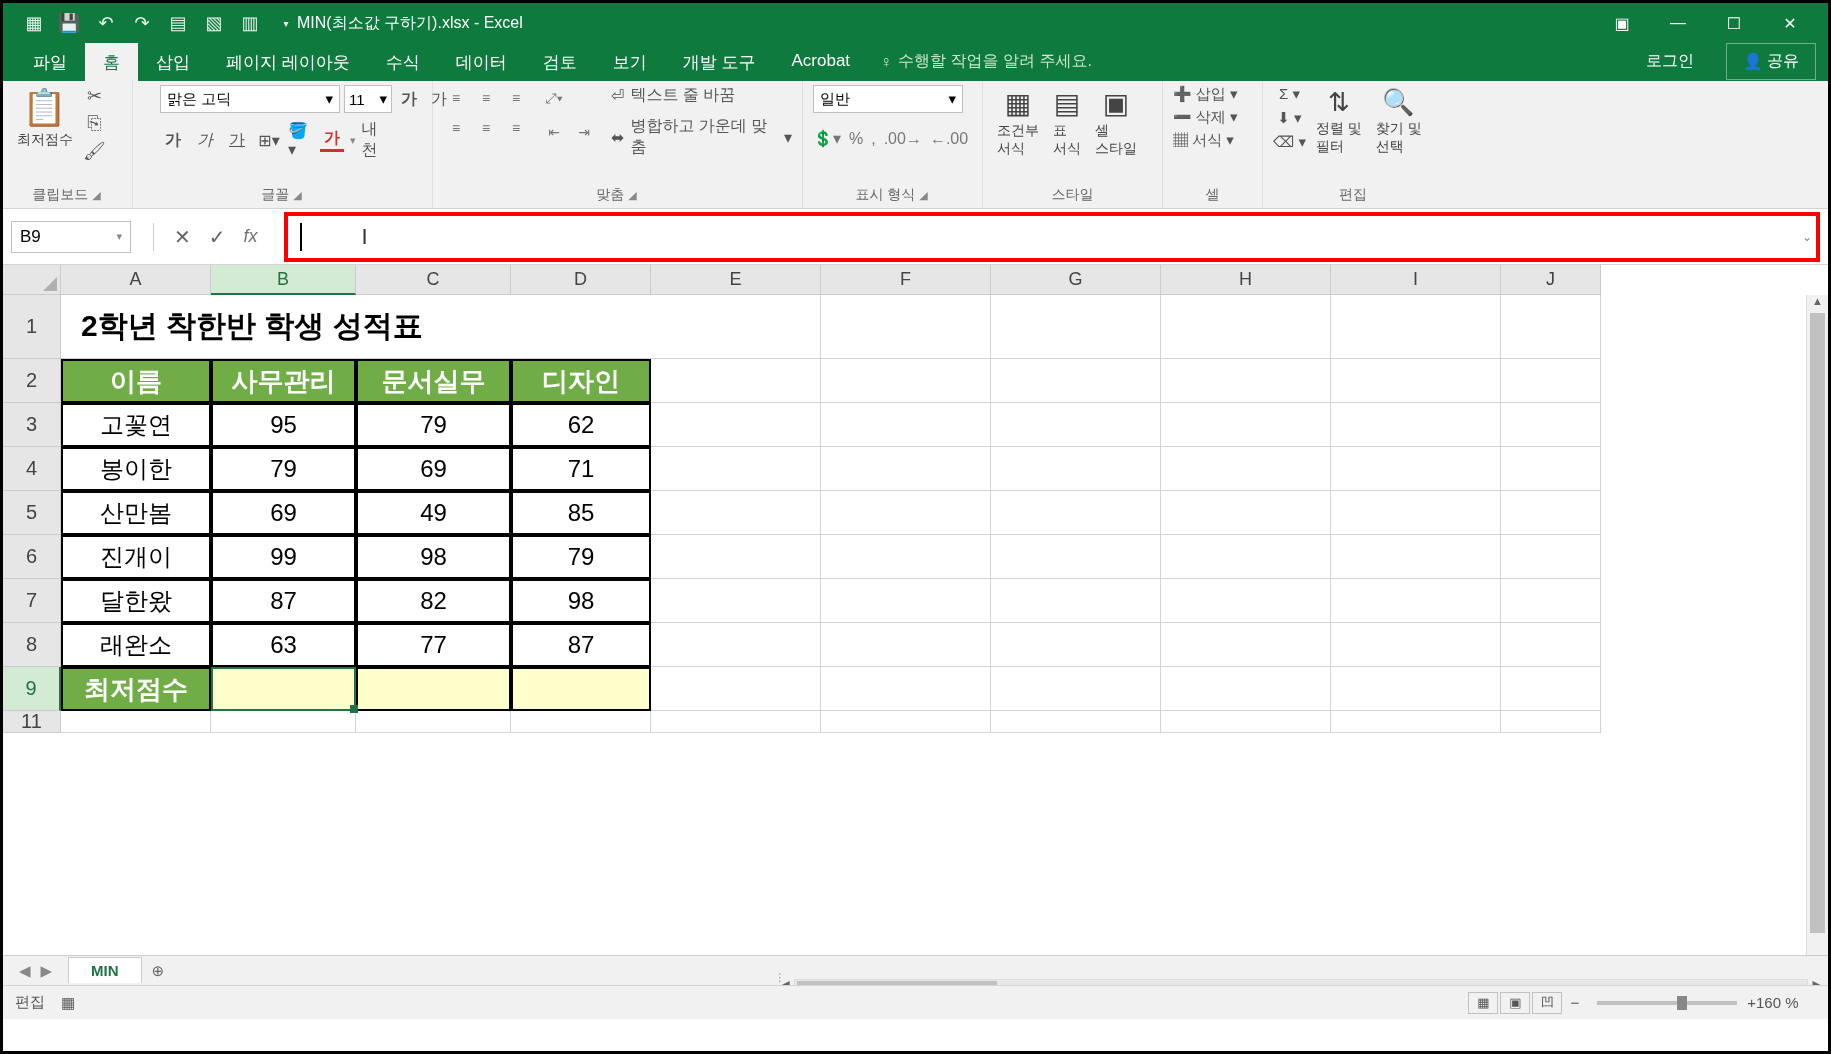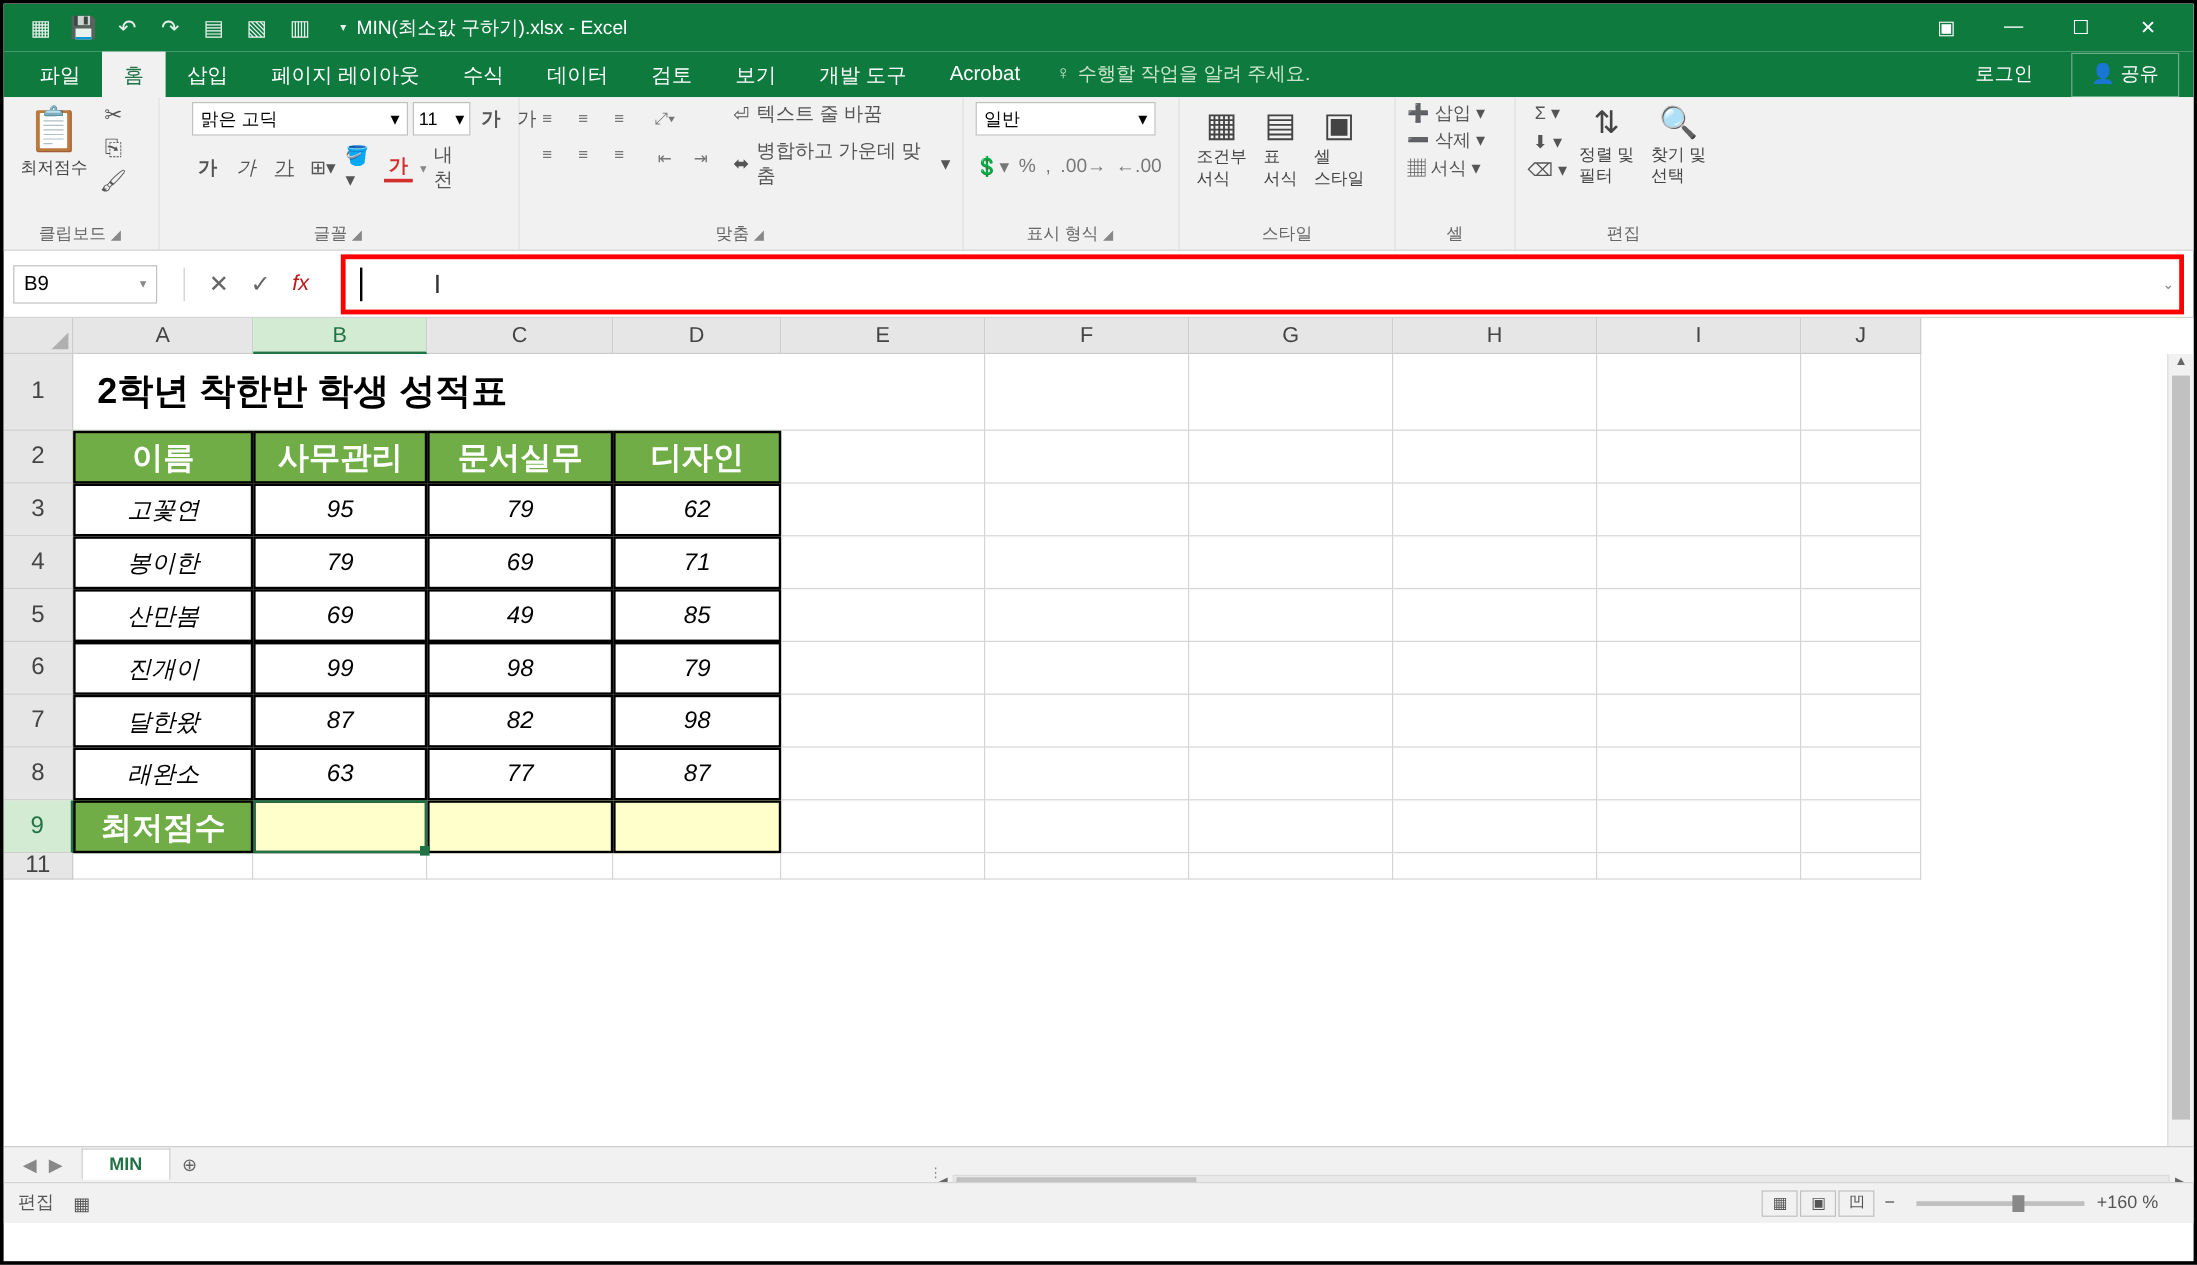--- a/index.html
+++ b/index.html
@@ -7,21 +7,21 @@
 
 
 .title-bar { background: #0e7a3e; height: 40px; display: flex; align-items: center; color: #fff; }
 .title-left { display: flex; align-items: center; gap: 14px; padding-left: 20px; }
 .qa-icon { width: 22px; height: 22px; display: flex; align-items: center; justify-content: center; opacity: .9; font-size: 18px; }
 .title-center { flex: 1; font-size: 16px; }
 .title-right { display: flex; align-items: center; gap: 16px; padding-right: 18px; }
 .win-btn { width: 40px; height: 32px; display: flex; align-items: center; justify-content: center; font-size: 16px; }
 
 
-.ribbon-tabs { background: #0e7a3e; height: 38px; display: flex; align-items: center; color: #fff; padding-left: 12px; }
+.ribbon-tabs { background: #0e7a3e; height: 38px; display: flex; align-items: flex-start; color: #fff; padding-left: 12px; }
 .ribbon-tab { padding: 8px 18px; font-size: 17px; cursor: pointer; }
 .ribbon-tab.active { background: #f1f1f1; color: #217346; }
 .ribbon-spacer { flex: 1; }
 .tell-me { color: #c8e6c9; font-size: 16px; padding: 8px 12px; display: flex; align-items: center; gap: 6px; }
 .login-share { display: flex; gap: 16px; padding-right: 12px; }
 .login-btn { padding: 8px 16px; font-size: 16px; }
 .share-btn { padding: 6px 16px; font-size: 16px; border: 1px solid rgba(255,255,255,.4); display: flex; align-items: center; gap: 4px; }
 
 
 .ribbon-body { background: #f1f1f1; height: 128px; border-bottom: 1px solid #d4d4d4; display: flex; }
@@ -49,21 +49,21 @@
 .dialog-launcher { font-size: 11px; color: #888; text-align: right; padding-right: 2px; }
 
 
 .formula-area { height: 56px; display: flex; align-items: center; border-bottom: 1px solid #d4d4d4; padding: 0 8px; }
 .name-box { width: 120px; height: 32px; border: 1px solid #c0c0c0; display: flex; align-items: center; justify-content: space-between; padding: 0 8px; font-size: 17px; }
 .fb-btns { display: flex; align-items: center; gap: 18px; padding: 0 20px; color: #666; font-size: 20px; }
 .formula-bar-wrap { flex: 1; height: 50px; border: 4px solid #ff0000; display: flex; align-items: center; padding: 0 12px; position: relative; }
 .formula-bar-wrap .cursor { width: 2px; height: 28px; background: #000; }
 .formula-bar-wrap .text-cursor { margin-left: 60px; font-size: 22px; color: #333; }
 .formula-expand { position: absolute; right: 4px; font-size: 12px; color: #888; }
-.fx-label { font-style: italic; font-size: 18px; color: #b91c1c; margin-right: 6px; }
+.fx-label { font-style: italic; font-size: 18px; color: #737373; margin-right: 6px; }
 .fb-divider { width: 1px; height: 28px; background: #ccc; margin: 0 2px; }
 
 
 .grid-area { position: relative; height: 720px; overflow: hidden; background: #fff; }
 .col-headers { display: flex; height: 30px; }
 .select-all { width: 58px; border-right: 1px solid #ccc; border-bottom: 1px solid #ccc; background: #e6e6e6; position: relative; }
 .select-all::after { content: ""; position: absolute; right: 3px; bottom: 3px; width: 0; height: 0; border-left: 14px solid transparent; border-bottom: 14px solid #b0b0b0; }
 .col-header { border-right: 1px solid #ccc; border-bottom: 1px solid #ccc; background: #e6e6e6; display: flex; align-items: center; justify-content: center; font-size: 18px; color: #444; }
 .col-header.selected { background: #d3ebd3; border-bottom: 2px solid #217346; color: #217346; }
 .row { display: flex; }
@@ -72,21 +72,21 @@
 .cell { border-right: 1px solid #d4d4d4; border-bottom: 1px solid #d4d4d4; display: flex; align-items: center; font-size: 24px; padding: 0 8px; }
 .col-A { width: 150px; }
 .col-B { width: 145px; }
 .col-C { width: 155px; }
 .col-D { width: 140px; }
 .col-E, .col-F, .col-G, .col-H, .col-I { width: 170px; }
 .col-J { width: 100px; }
 
 .data-title { font-size: 30px; font-weight: bold; padding-left: 20px; }
 .hdr-cell { background: #70ad47; color: #fff; font-weight: bold; font-size: 26px; justify-content: center; border: 2px solid #000 !important; }
-.tbl-cell { border: 2px solid #000 !important; font-size: 20px; justify-content: center; font-style: italic; }
+.tbl-cell { border: 2px solid #000 !important; font-size: 24px; justify-content: center; }
 .min-cell { background: #ffffcc; border: 2px solid #000 !important; }
 .label-cell { background: #70ad47; color: #fff; font-weight: bold; font-size: 26px; justify-content: center; border: 2px solid #000 !important; }
 .active-cell { outline: 2px solid #217346; outline-offset: -2px; position: relative; }
 .active-handle { position: absolute; right: -4px; bottom: -4px; width: 8px; height: 8px; background: #217346; }
 
 .vscroll { position: absolute; right: 0; top: 30px; bottom: 0; width: 22px; background: #f1f1f1; border-left: 1px solid #dcdcdc; }
 .vscroll .thumb { background: #c1c1c1; position: absolute; top: 18px; left: 3px; right: 3px; height: 620px; }
 .vscroll .arrow { height: 18px; text-align: center; font-size: 11px; color: #666; }
 
 

